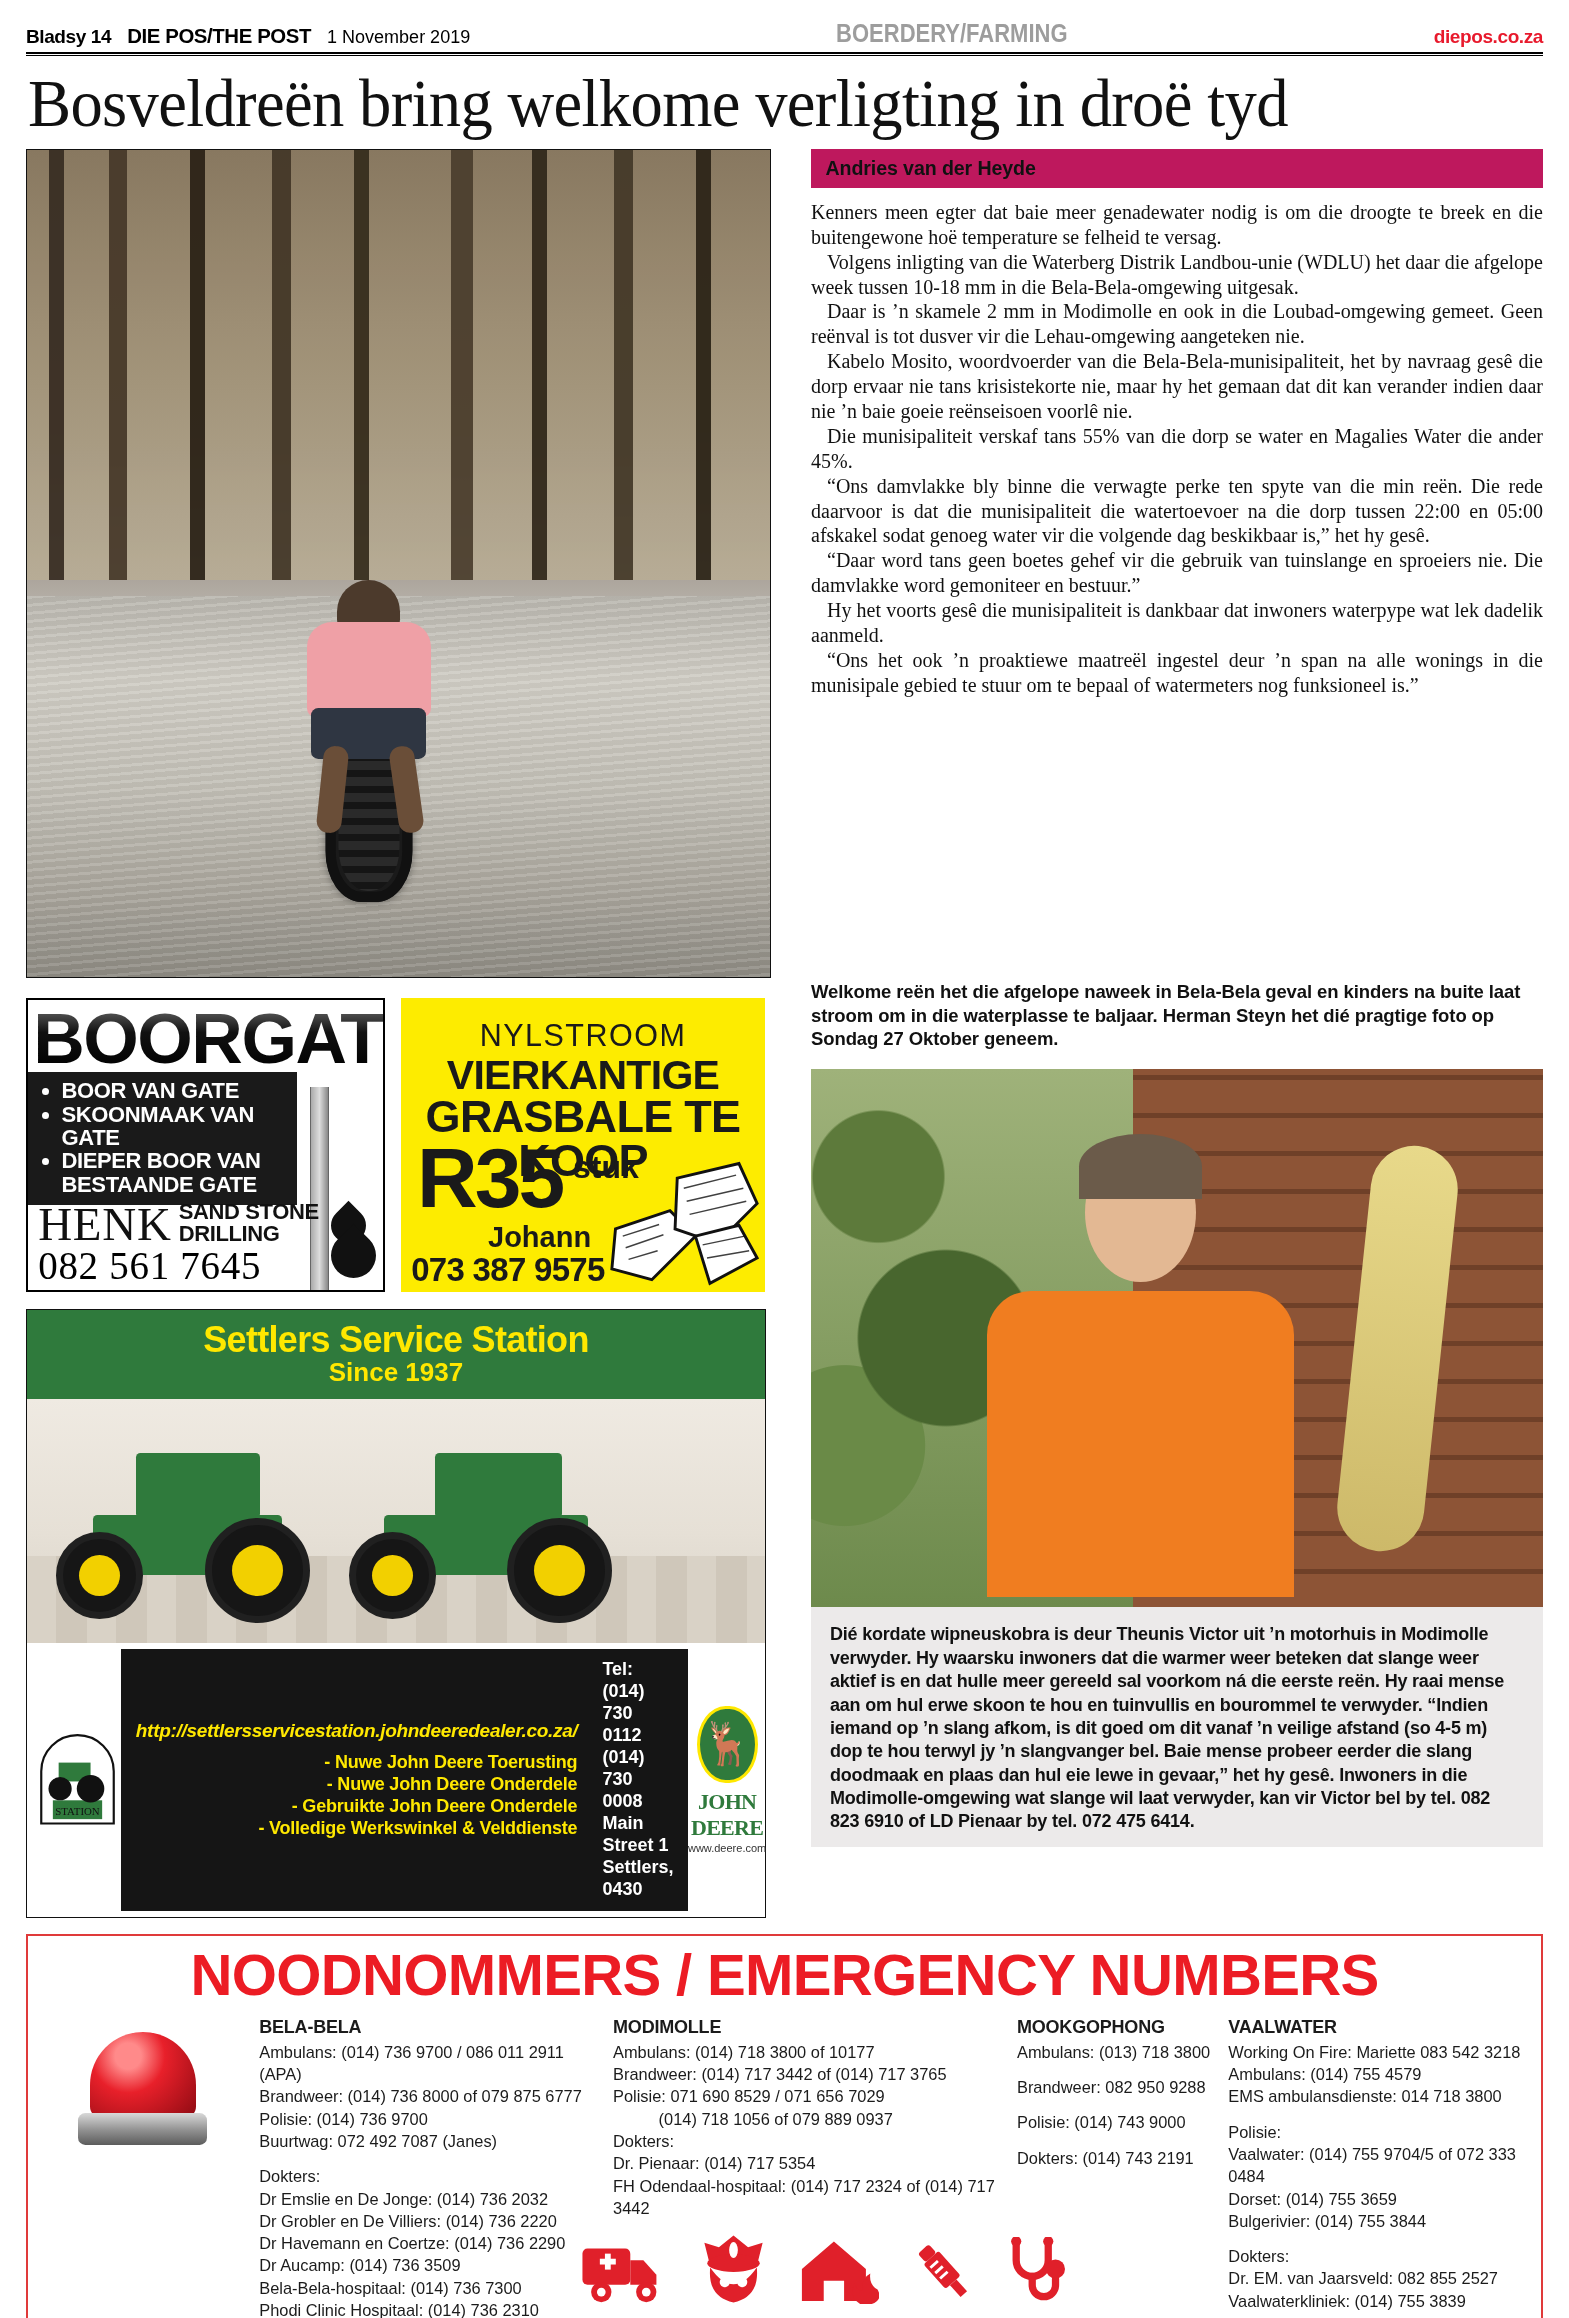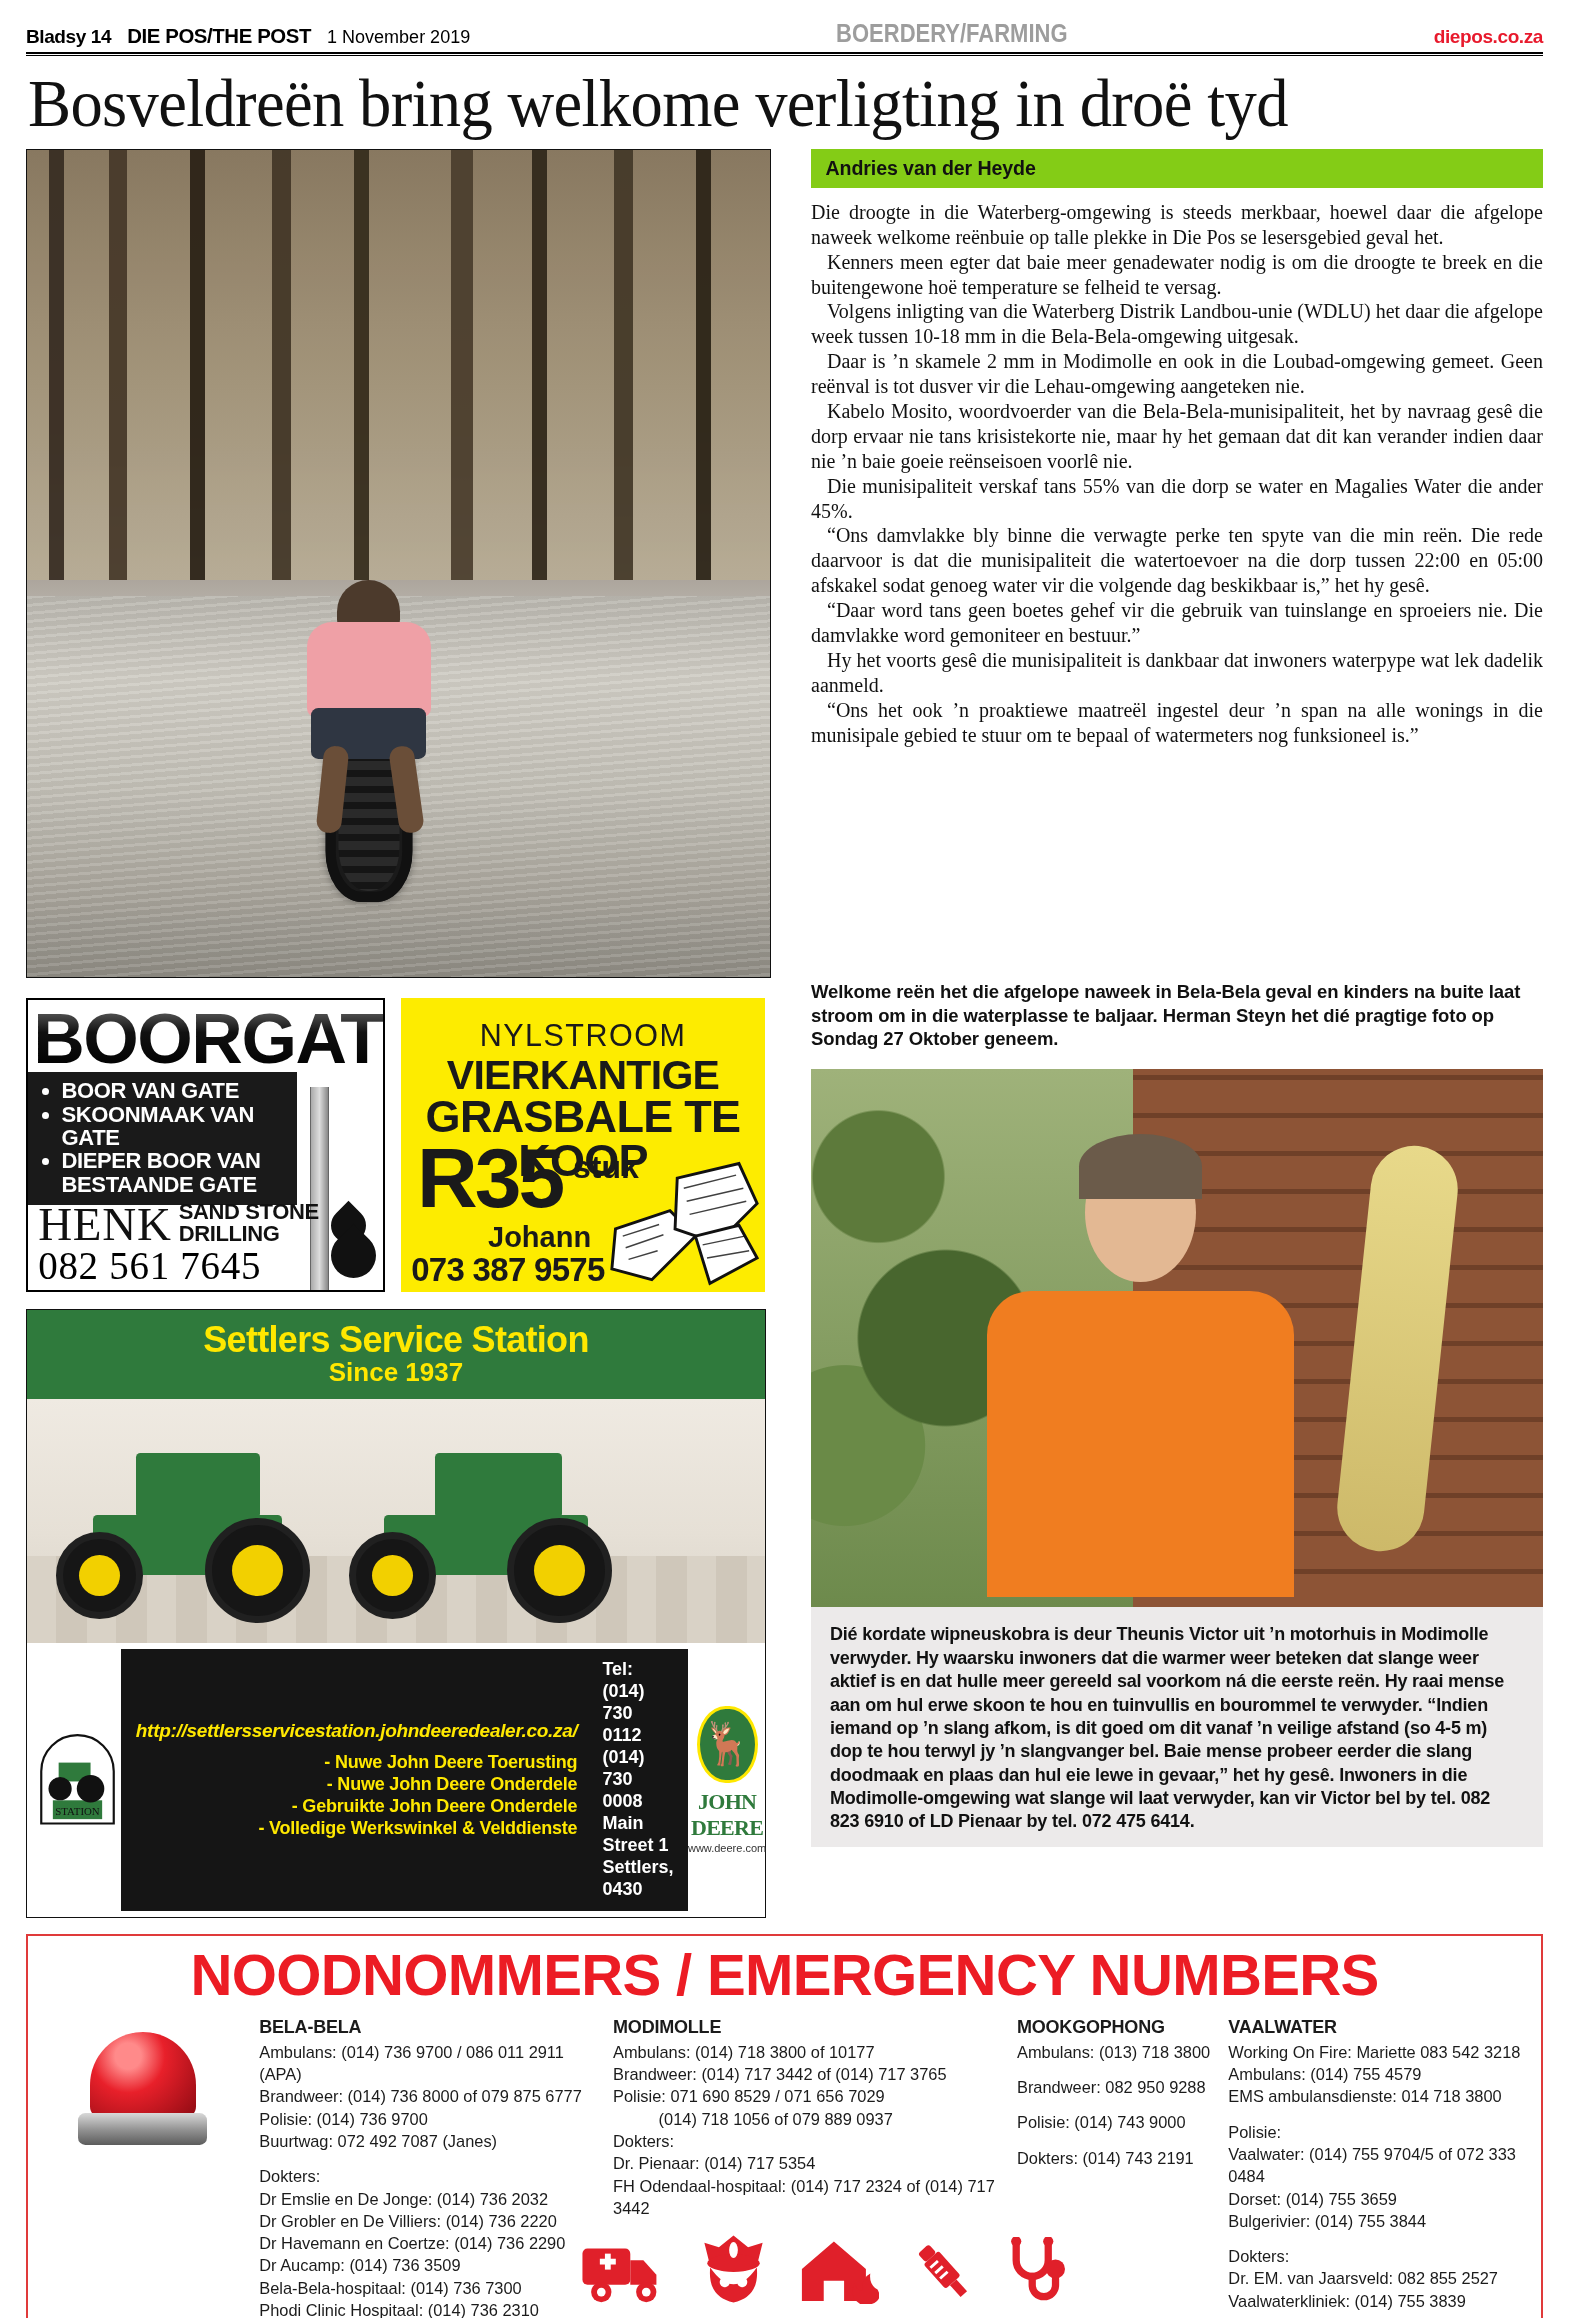--- a/index.html
+++ b/index.html
@@ -59,21 +59,21 @@
   .fp-leg.l { left:13px; transform:rotate(6deg); }
   .fp-leg.r { left:87px; transform:rotate(-8deg); }
 
   
   .flood-caption {
     width:100%; font-weight:bold; font-size:18.5px; line-height:1.26; color:#111;
     font-family:"Liberation Sans", sans-serif; letter-spacing:-0.1px;
   }
 
   
-  .byline-bar { background:#84cc16; padding:8px 11.6px 8.7px 14.5px; width:100%; }
+  .byline-bar { background:#be185d; padding:8px 11.6px 8.7px 14.5px; width:100%; }
   .byline-bar span { font-weight:bold; font-size:19.6px; color:#111; letter-spacing:-0.1px; }
   .article-body { margin-top:11.6px; font-family:"Liberation Serif", serif; font-size:20px; line-height:1.245; color:#111; text-align:justify; }
   .article-body p { margin:0; text-indent:16px; }
   .article-body p:first-child { text-indent:0; }
 
   
   .adrow { display:flex; gap:16px; margin-top:17.4px; }
 
   
   .ad-boorgate { width:359px; height:294px; border:2.9px solid #000; background:#fff; position:relative; overflow:hidden; }
@@ -205,21 +205,20 @@
           <div class="fp-leg r"></div>
         </div>
       </div>
     </div>
 
     <div class="col-right">
       <div class="byline-bar">
         <span>Andries van der Heyde</span>
       </div>
       <div class="article-body">
-        <p>Die droogte in die Waterberg-omgewing is steeds merkbaar, hoewel daar die afgelope naweek welkome reënbuie op talle plekke in Die Pos se lesersgebied geval het.</p>
         <p>Kenners meen egter dat baie meer genadewater nodig is om die droogte te breek en die buitengewone hoë temperature se felheid te versag.</p>
         <p>Volgens inligting van die Waterberg Distrik Landbou-unie (WDLU) het daar die afgelope week tussen 10-18 mm in die Bela-Bela-omgewing uitgesak.</p>
         <p>Daar is ’n skamele 2 mm in Modimolle en ook in die Loubad-omgewing gemeet. Geen reënval is tot dusver vir die Lehau-omgewing aangeteken nie.</p>
         <p>Kabelo Mosito, woordvoerder van die Bela-Bela-munisipaliteit, het by navraag gesê die dorp ervaar nie tans krisistekorte nie, maar hy het gemaan dat dit kan verander indien daar nie ’n baie goeie reënseisoen voorlê nie.</p>
         <p>Die munisipaliteit verskaf tans 55% van die dorp se water en Magalies Water die ander 45%.</p>
         <p>“Ons damvlakke bly binne die verwagte perke ten spyte van die min reën. Die rede daarvoor is dat die munisipaliteit die watertoevoer na die dorp tussen 22:00 en 05:00 afskakel sodat genoeg water vir die volgende dag beskikbaar is,” het hy gesê.</p>
         <p>“Daar word tans geen boetes gehef vir die gebruik van tuinslange en sproeiers nie. Die damvlakke word gemoniteer en bestuur.”</p>
         <p>Hy het voorts gesê die munisipaliteit is dankbaar dat inwoners waterpype wat lek dadelik aanmeld.</p>
         <p>“Ons het ook ’n proaktiewe maatreël ingestel deur ’n span na alle wonings in die munisipale gebied te stuur om te bepaal of watermeters nog funksioneel is.”</p>
       </div>

